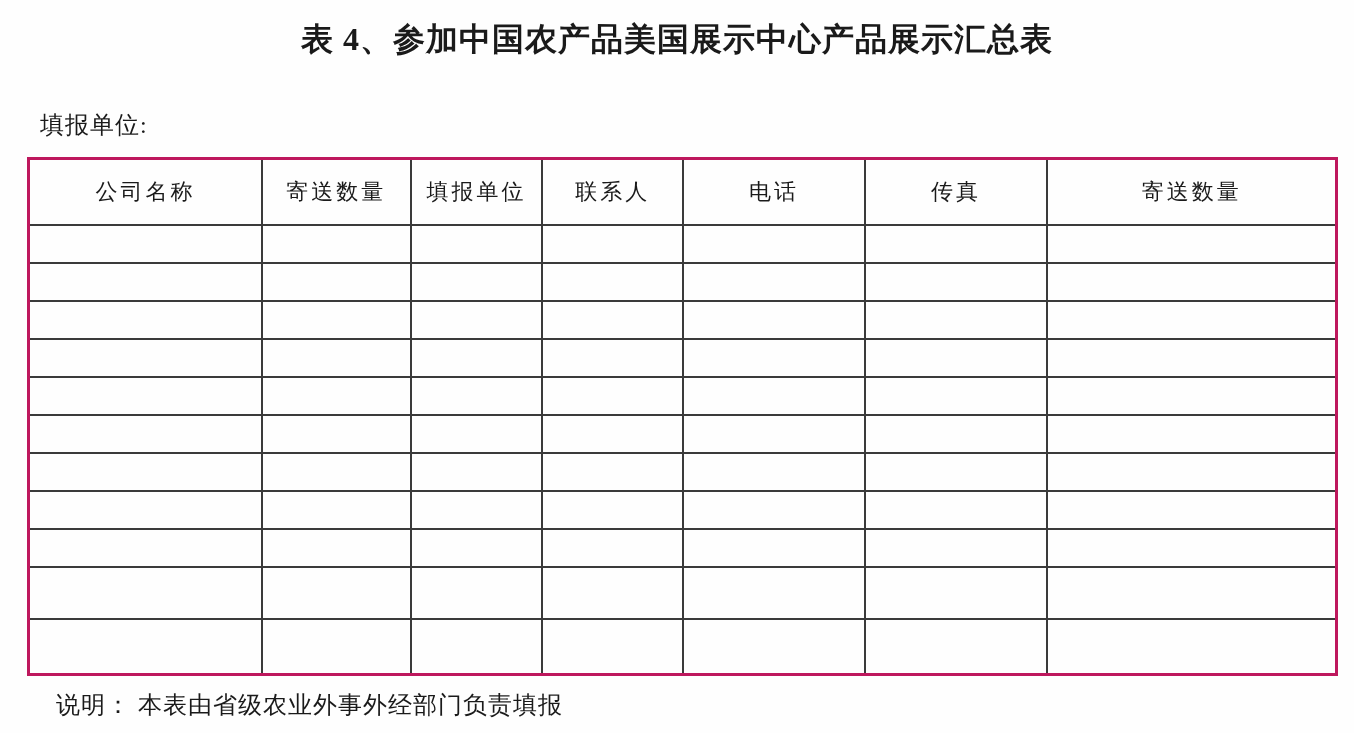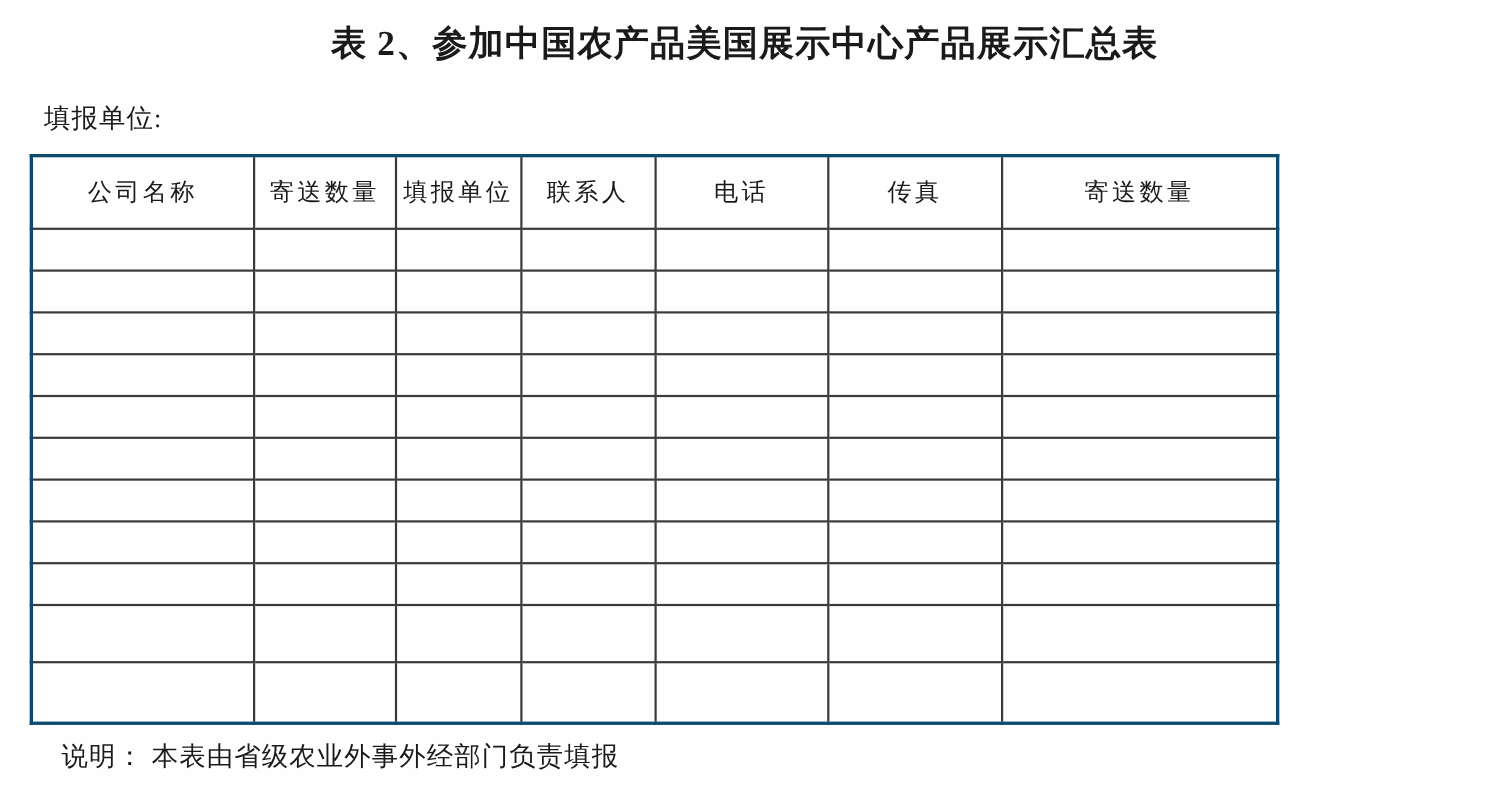--- a/index.html
+++ b/index.html
@@ -15,31 +15,31 @@
   }
   .doc-title {
     padding-top: 19px;
     text-align: center;
     font-size: 32px;
     font-weight: bold;
     letter-spacing: 1px;
     line-height: 40px;
   }
   .reporting-unit {
-    margin: 34px 0 0 40px;
+    margin: 51px 0 0 40px;
     font-size: 24px;
     letter-spacing: 1px;
     line-height: 30px;
   }
   table.summary {
     margin: 17px 0 0 27px;
-    width: 1136px;
+    width: 1311px;
     border-collapse: collapse;
     table-layout: fixed;
-    border: 3px solid #0c4a6e;
+    border: 3px solid #be185d;
   }
   table.summary th,
   table.summary td {
     border: 2px solid #3a3a3a;
     padding: 0;
   }
   table.summary thead tr { height: 66px; }
   table.summary th {
     font-weight: normal;
     font-size: 22px;
@@ -55,21 +55,21 @@
     font-size: 24px;
     letter-spacing: 1px;
     line-height: 30px;
   }
 </style>
 </head>
 <body>
 
 <div class="page">
 
-  <div class="doc-title">表 2、参加中国农产品美国展示中心产品展示汇总表</div>
+  <div class="doc-title">表 4、参加中国农产品美国展示中心产品展示汇总表</div>
 
   <div class="reporting-unit">填报单位:</div>
 
   <table class="summary">
     <colgroup>
         <col style="width: 17.85%;">
         <col style="width: 11.37%;">
         <col style="width: 10.07%;">
         <col style="width: 10.76%;">
         <col style="width: 13.88%;">

